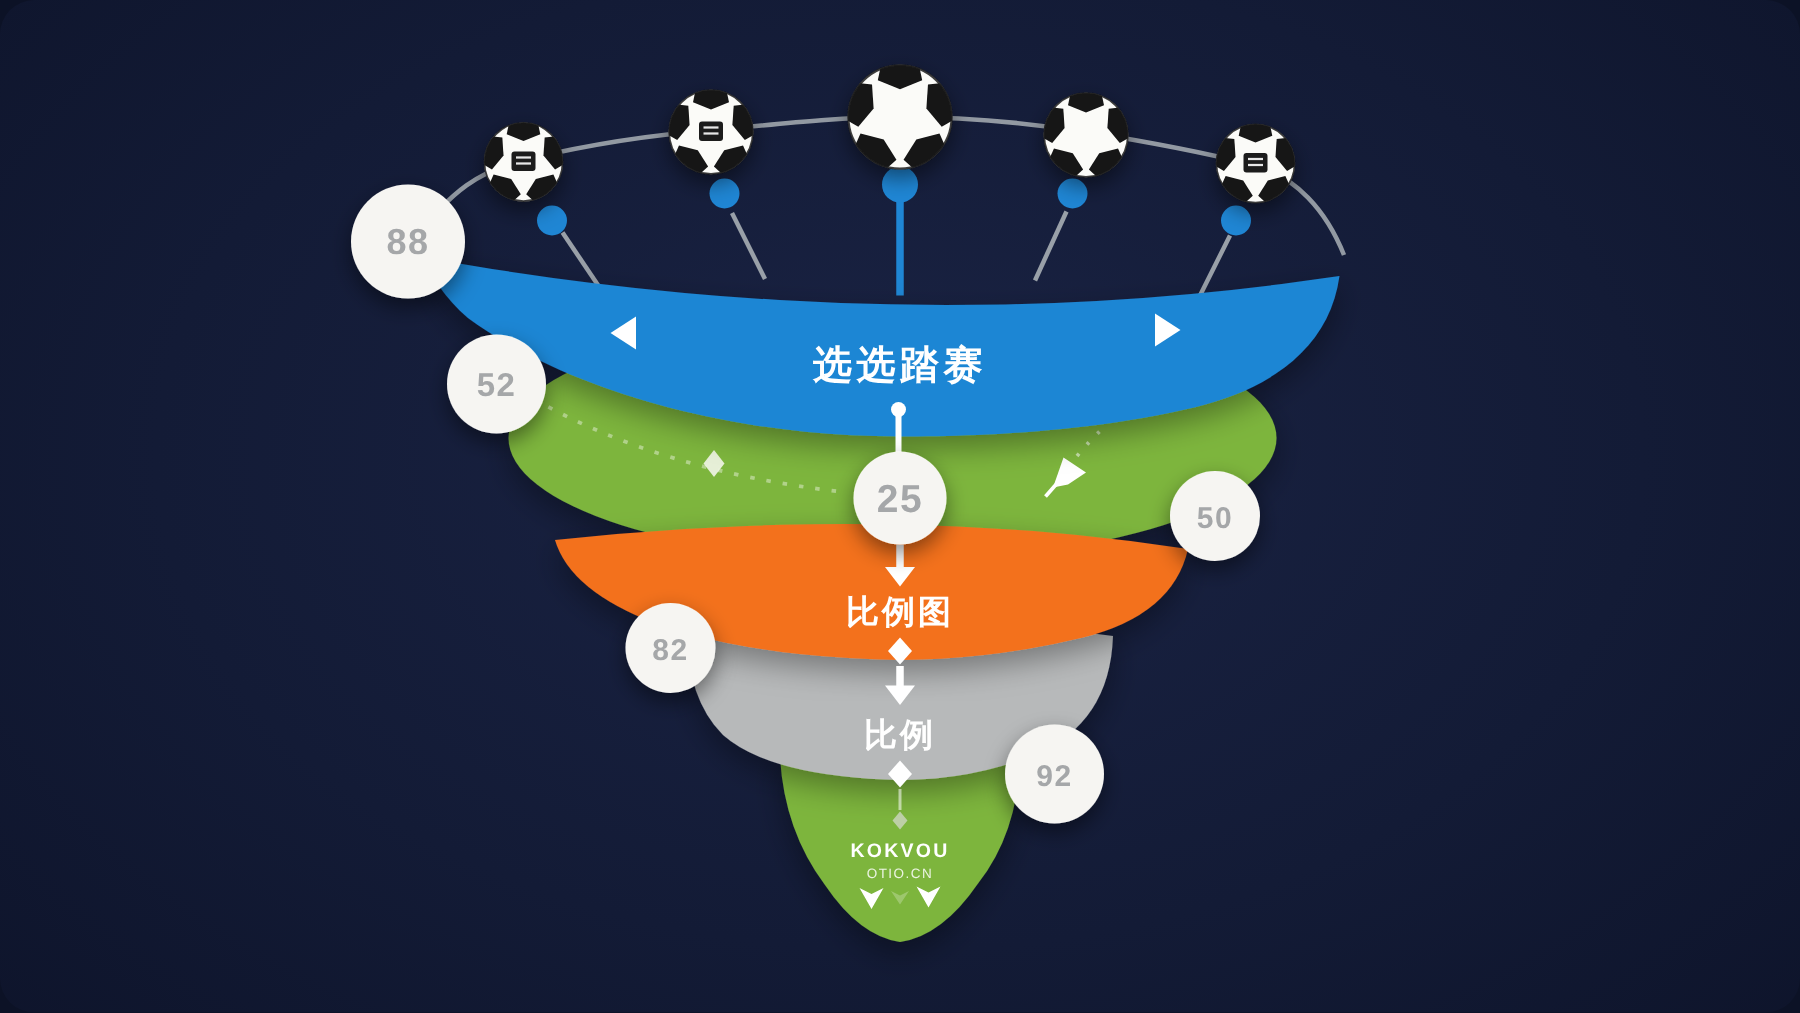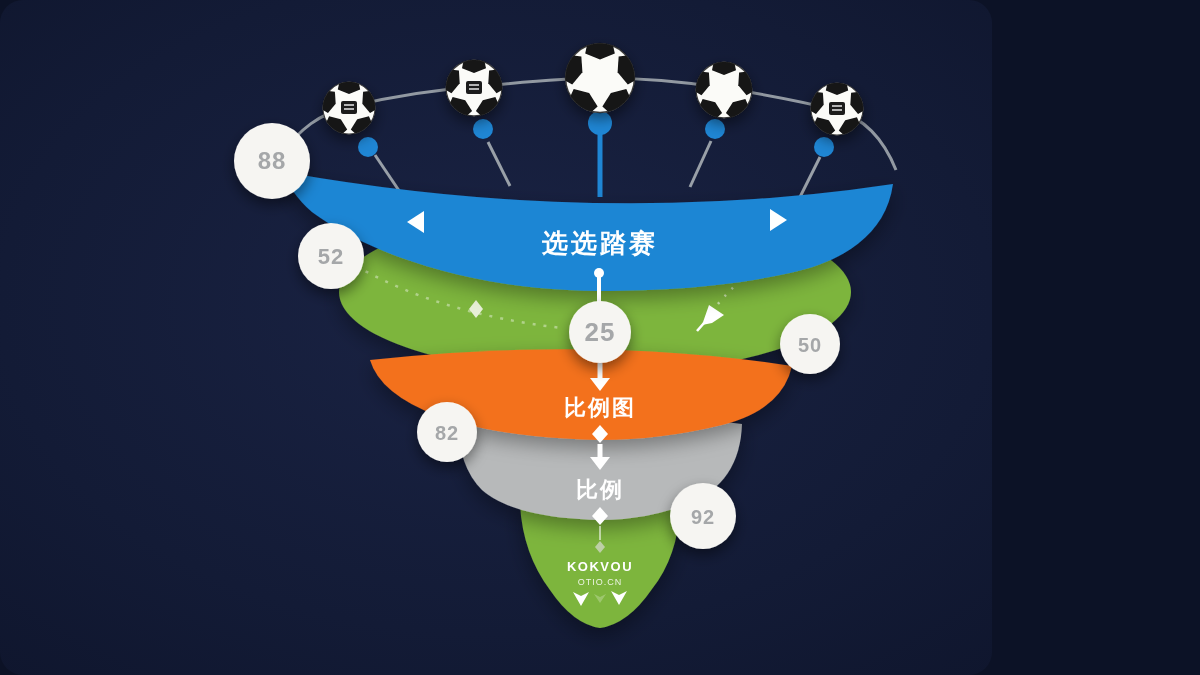--- a/index.html
+++ b/index.html
@@ -1,17 +1,17 @@
 <!DOCTYPE html>
 <html><head>
 <meta charset="utf-8">
 <style>
   html,body{margin:0;padding:0;background:#0c1226;}
   .stage{
-    width:992px;height:675px;overflow:hidden;position:relative;
+    width:1200px;height:675px;overflow:hidden;position:relative;
     background:radial-gradient(ellipse 900px 600px at 50% 45%, #1a2344 0%, #131b36 55%, #0d1329 100%);
     font-family:"Liberation Sans", "DejaVu Sans", sans-serif;
     border-radius:23px;
   }
   svg{display:block;}
   text{font-family:"Liberation Sans", "DejaVu Sans", sans-serif;}
   .stage-label{fill:#ffffff;font-weight:bold;}
   .badge-num{fill:#a5a7a9;font-weight:bold;letter-spacing:1px;}
 </style>
 </head>

